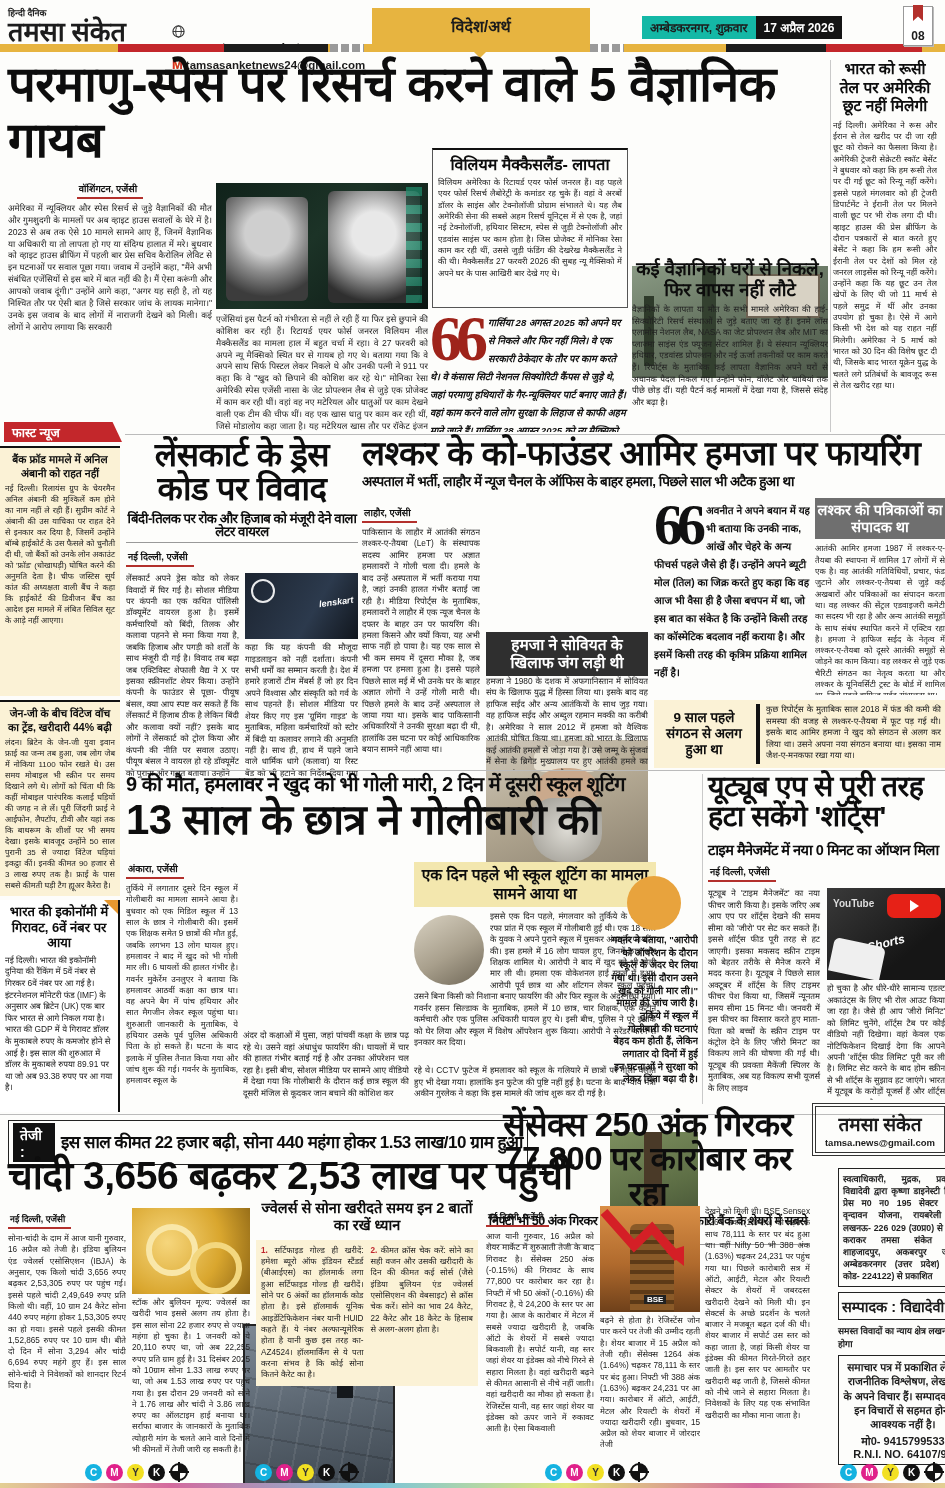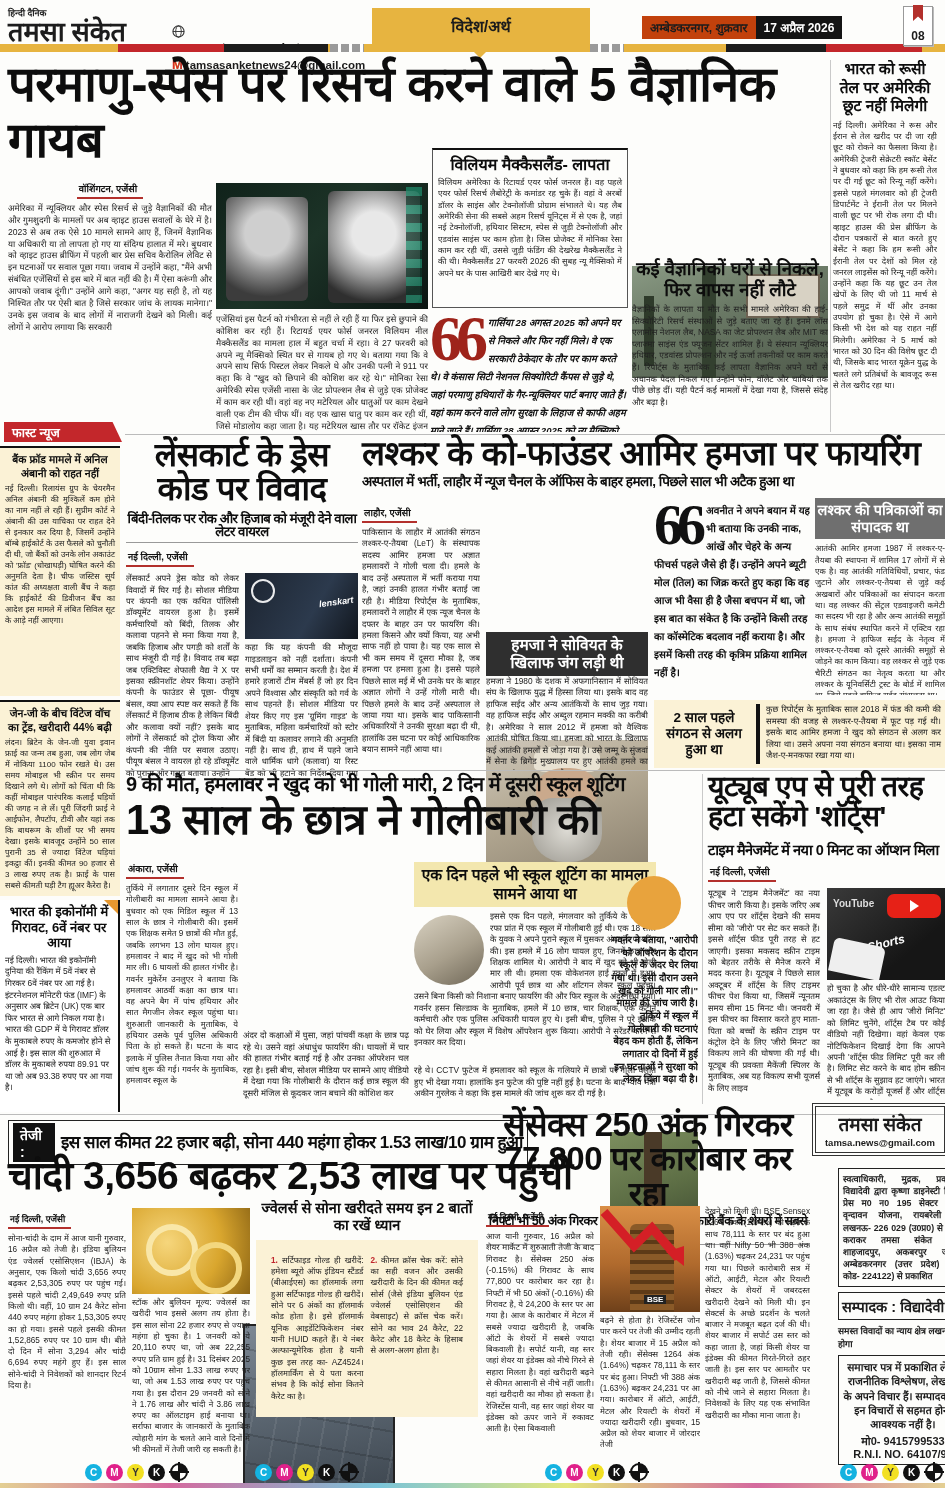--- a/index.html
+++ b/index.html
@@ -61,21 +61,21 @@
   <div class="abs" style="left:590px;top:44px;width:34px;height:8px;background:repeating-linear-gradient(90deg,#9a9a9a 0 8px,#fff 8px 11px);"></div>
   <div class="abs" style="left:726px;top:44px;width:100px;height:8px;background:#1c1c1c;"></div>
   <div class="abs" style="left:826px;top:44px;width:96px;height:8px;background:#c3272b;"></div>
 
   <div class="abs" style="left:372px;top:8px;width:218px;height:36px;background:#e7b440;display:flex;align-items:center;justify-content:center;">
     <span style="font-weight:900;font-size:16px;">विदेश/अर्थ</span>
   </div>
   <div class="abs" style="left:466px;top:44px;width:0;height:0;border-left:14px solid transparent;border-right:14px solid transparent;border-top:14px solid #e7b440;"></div>
 
   <div class="abs" style="left:642px;top:16px;height:23px;display:flex;">
-    <div style="background:#c2410c;display:flex;align-items:center;padding:0 8px;font-weight:800;font-size:12px;">अम्बेडकरनगर, शुक्रवार</div>
+    <div style="background:#14b8a6;display:flex;align-items:center;padding:0 8px;font-weight:800;font-size:12px;">अम्बेडकरनगर, शुक्रवार</div>
     <div style="background:#141414;color:#fff;display:flex;align-items:center;padding:0 8px;font-weight:800;font-size:12px;">17 अप्रैल 2026</div>
   </div>
 
   <div class="abs" style="left:903px;top:6px;width:28px;height:38px;background:#fff;border:1px solid #999;box-shadow:1px 1px 0 #bbb;">
     <div style="position:absolute;left:9px;top:-2px;width:10px;height:16px;background:#b3302c;clip-path:polygon(0 0,100% 0,100% 100%,50% 72%,0 100%);"></div>
     <div style="position:absolute;bottom:2px;width:100%;text-align:center;font-weight:800;font-size:12px;">08</div>
   </div>
 
   <div class="abs" style="left:8px;top:56px;width:822px;font-size:49px;">
     <span class="hl">परमाणु-स्पेस पर रिसर्च करने वाले 5 वैज्ञानिक गायब</span>
@@ -175,21 +175,21 @@
     <span class="quote66" style="color:#111;font-size:58px;">66</span>
     <span class="qtxt" style="font-size:10.2px;font-style:normal;">अवनीत ने अपने बयान में यह भी बताया कि उनकी नाक, आंखें और चेहरे के अन्य फीचर्स पहले जैसे ही हैं। उन्होंने अपने ब्यूटी मोल (तिल) का जिक्र करते हुए कहा कि वह आज भी वैसा ही है जैसा बचपन में था, जो इस बात का संकेत है कि उन्होंने किसी तरह का कॉस्मेटिक बदलाव नहीं कराया है। और इसमें किसी तरह की कृत्रिम प्रक्रिया शामिल नहीं है।</span>
   </div>
 
   <div class="abs" style="left:815px;top:498px;width:130px;">
     <div class="graytitle" style="font-size:14.5px;line-height:1.15;">लश्कर की पत्रिकाओं का संपादक था</div>
     <div class="bodytxt" style="font-size:8.2px;margin-top:4px;height:152px;overflow:hidden;">आतंकी आमिर हमजा 1987 में लश्कर-ए-तैयबा की स्थापना में शामिल 17 लोगों में से एक है। वह आतंकी गतिविधियों, प्रचार, फंड जुटाने और लश्कर-ए-तैयबा से जुड़े कई अखबारों और पत्रिकाओं का संपादन करता था। वह लश्कर की सेंट्रल एडवाइजरी कमेटी का सदस्य भी रहा है और अन्य आतंकी समूहों के साथ संबंध स्थापित करने में एक्टिव रहा है। हमजा ने हाफिज सईद के नेतृत्व में लश्कर-ए-तैयबा को दूसरे आतंकी समूहों से जोड़ने का काम किया। वह लश्कर से जुड़े एक चैरिटी संगठन का नेतृत्व करता था और लश्कर के यूनिवर्सिटी ट्रस्ट के बोर्ड में शामिल था, जिसे पहले हाफिज सईद संभालता था।</div>
   </div>
 
   <div class="abs cream" style="left:654px;top:700px;width:291px;height:68px;display:flex;align-items:stretch;padding:4px;box-sizing:border-box;overflow:hidden;">
-    <div class="boxtitle" style="width:92px;font-size:13.5px;line-height:1.18;display:flex;align-items:center;">2 साल पहले संगठन से अलग हुआ था</div>
+    <div class="boxtitle" style="width:92px;font-size:13.5px;line-height:1.18;display:flex;align-items:center;">9 साल पहले संगठन से अलग हुआ था</div>
     <div style="width:4px;background:#111;margin:0 6px;"></div>
     <div class="bodytxt" style="flex:1;font-size:8.4px;">कुछ रिपोर्ट्स के मुताबिक साल 2018 में फंड की कमी की समस्या की वजह से लश्कर-ए-तैयबा में फूट पड़ गई थी। इसके बाद आमिर हमजा ने खुद को संगठन से अलग कर लिया था। उसने अपना नया संगठन बनाया था। इसका नाम जैश-ए-मनकफा रखा गया था।</div>
   </div>
 
   <div class="hr" style="left:125px;top:770px;width:820px;"></div>
   <div class="abs hl" style="left:126px;top:774px;width:480px;font-size:20px;white-space:nowrap;">9 की मौत, हमलावर ने खुद को भी गोली मारी, 2 दिन में दूसरी स्कूल शूटिंग</div>
   <div class="abs hl" style="left:126px;top:798px;width:480px;font-size:42px;white-space:nowrap;">13 साल के छात्र ने गोलीबारी की</div>
 
   <div class="photo abs" style="left:610px;top:768px;width:88px;height:104px;background:linear-gradient(160deg,#7d8f5f,#5d6e45 55%,#3f4c31);">
     <div style="position:absolute;left:34px;top:0;width:18px;height:104px;background:#4a3a28;"></div>
@@ -257,21 +257,21 @@
   <div class="abs" style="left:132px;top:1208px;width:118px;height:252px;overflow:hidden;">
     <div class="photo" style="width:118px;height:86px;background:radial-gradient(circle at 30% 40%,#f6d67c,#d9a62e 55%,#8a6314);">
       <div style="position:absolute;left:14px;top:16px;width:40px;height:40px;border:6px solid #f9e7a9;border-radius:50%;"></div>
       <div style="position:absolute;left:58px;top:34px;width:40px;height:40px;border:6px solid #f3d77f;border-radius:50%;"></div>
     </div>
     <div class="bodytxt" style="font-size:8.2px;margin-top:3px;">स्टॉक और बुलियन मूल्य: ज्वेलर्स का खरीदी भाव इससे अलग तय होता है। इस साल सोना 22 हजार रुपए से ज्यादा महंगा हो चुका है। 1 जनवरी को ये 20,110 रुपए था, जो अब 22,255 रुपए प्रति ग्राम हुई है। 31 दिसंबर 2025 को 10ग्राम सोना 1.33 लाख रुपए पर था, जो अब 1.53 लाख रुपए पर पहुंच गया है। इस दौरान 29 जनवरी को सोने ने 1.76 लाख और चांदी ने 3.86 लाख रुपए का ऑलटाइम हाई बनाया था। सर्राफा बाजार के जानकारों के मुताबिक त्योहारी मांग के चलते आने वाले दिनों में भी कीमतों में तेजी जारी रह सकती है।</div>
   </div>
 
   <div class="abs" style="left:256px;top:1200px;width:222px;height:262px;overflow:hidden;">
     <div class="boxtitle" style="font-size:14.5px;line-height:1.2;">ज्वेलर्स से सोना खरीदते समय इन 2 बातों का रखें ध्यान</div>
-    <div class="cream" style="margin-top:5px;padding:15px;display:flex;gap:7px;">
+    <div class="cream" style="margin-top:5px;padding:5px;display:flex;gap:7px;">
       <div class="bodytxt" style="width:50%;font-size:8.2px;"><span class="numred">1.</span> <span>सर्टिफाइड गोल्ड ही खरीदें: हमेशा ब्यूरो ऑफ इंडियन स्टैंडर्ड (बीआईएस) का हॉलमार्क लगा हुआ सर्टिफाइड गोल्ड ही खरीदें। सोने पर 6 अंकों का हॉलमार्क कोड होता है। इसे हॉलमार्क यूनिक आइडेंटिफिकेशन नंबर यानी HUID कहते हैं। ये नंबर अल्फान्यूमेरिक होता है यानी कुछ इस तरह का- AZ4524। हॉलमार्किंग से ये पता करना संभव है कि कोई सोना कितने कैरेट का है।</span></div>
       <div class="bodytxt" style="width:50%;font-size:8.2px;"><span class="numred">2.</span> <span>कीमत क्रॉस चेक करें: सोने का सही वजन और उसकी खरीदारी के दिन की कीमत कई सोर्स (जैसे इंडिया बुलियन एंड ज्वेलर्स एसोसिएशन की वेबसाइट) से क्रॉस चेक करें। सोने का भाव 24 कैरेट, 22 कैरेट और 18 कैरेट के हिसाब से अलग-अलग होता है।</span></div>
     </div>
   </div>
 
   <div class="abs" style="left:486px;top:1108px;width:324px;text-align:center;">
     <div class="hl" style="font-size:33px;">सेंसेक्स 250 अंक गिरकर</div>
     <div class="hl" style="font-size:33px;">77,800 पर कारोबार कर रहा</div>
     <div class="hl" style="font-size:12.6px;margin-top:4px;border-bottom:1px solid #999;padding-bottom:3px;">निफ्टी भी 50 अंक गिरकर 24,200 पर आया, सरकारी बैंक के शेयरों में सबसे ज्यादा बिकवाली</div>
   </div>

